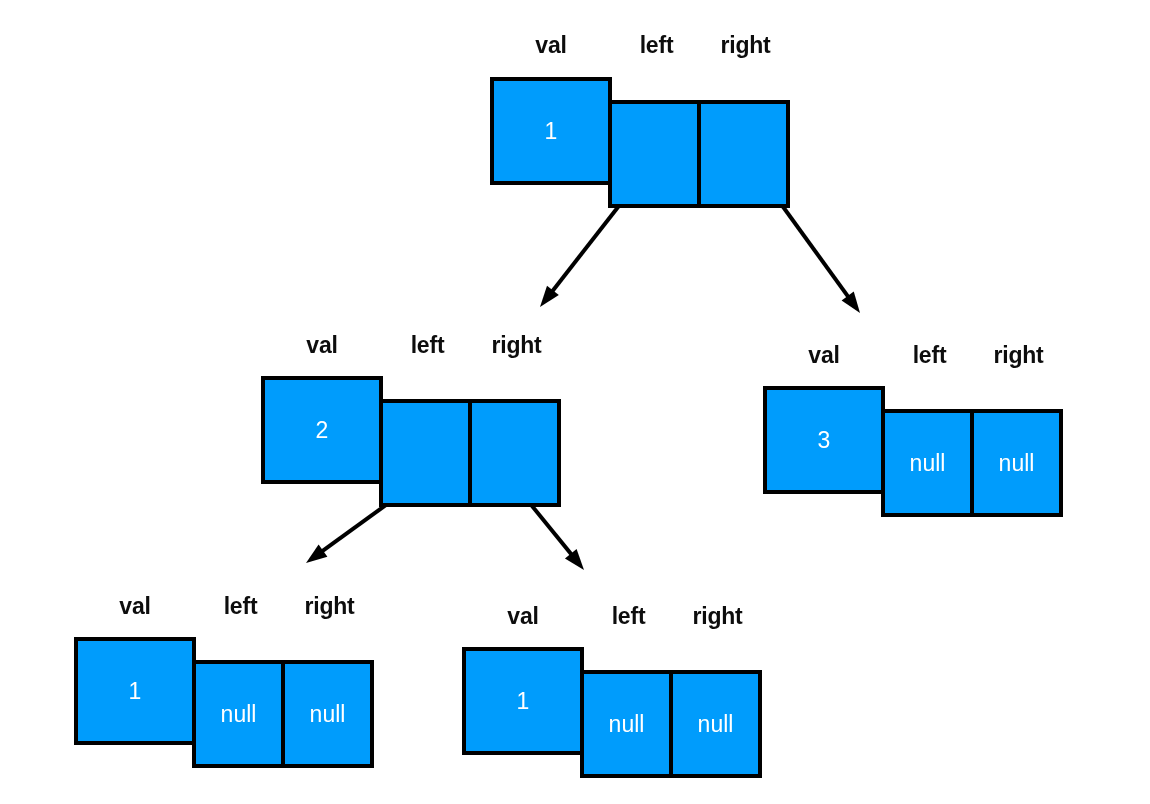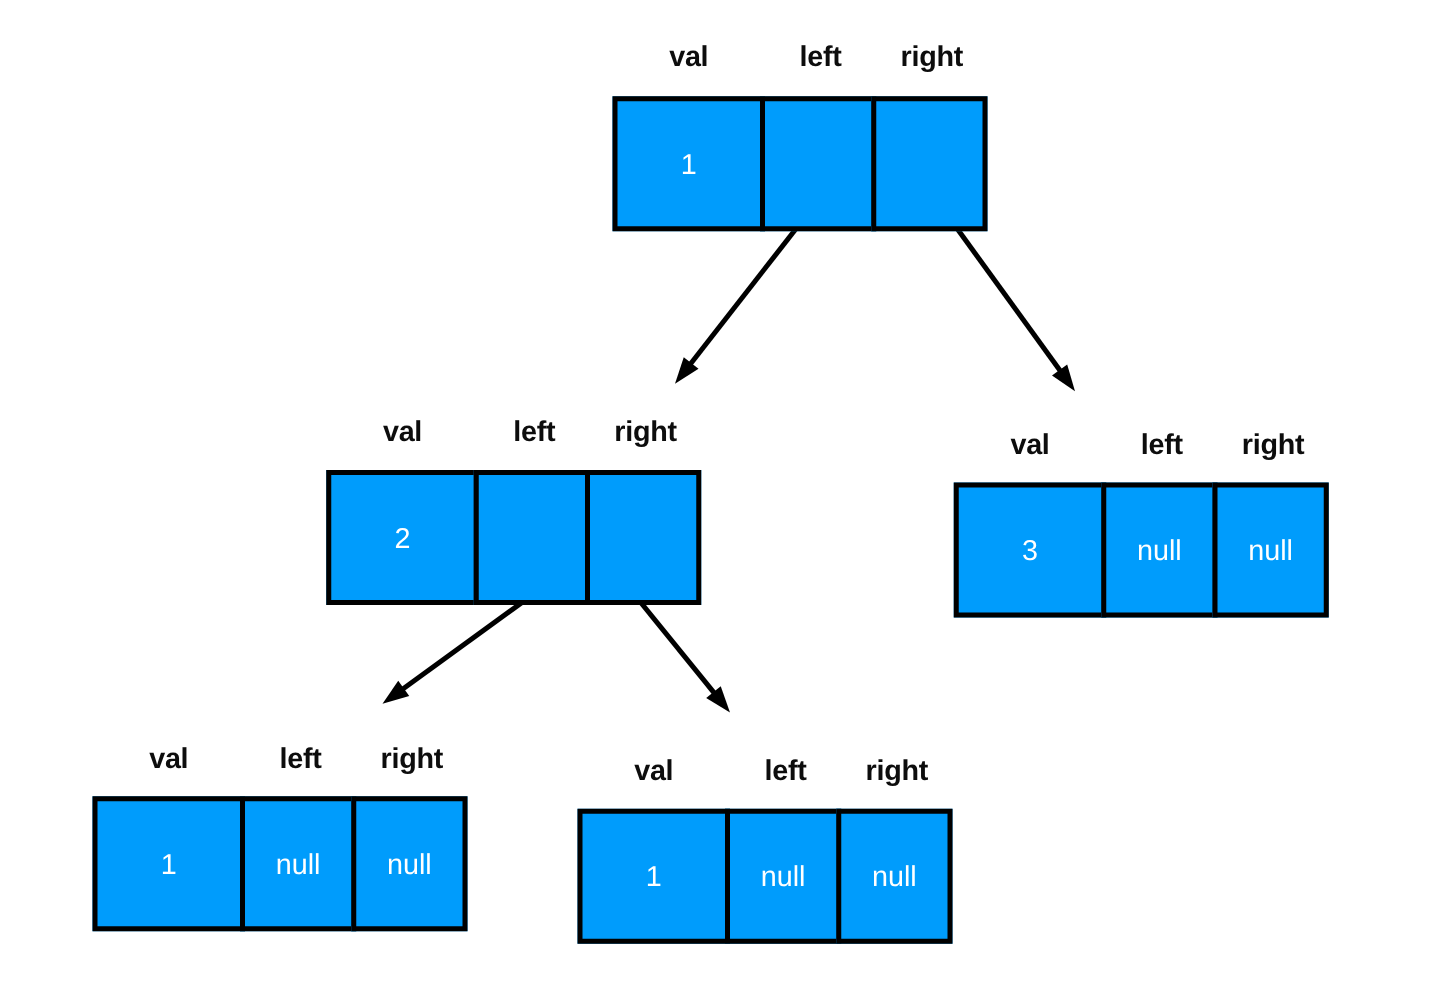--- a/index.html
+++ b/index.html
@@ -54,20 +54,21 @@
     background: #009cfc;
     color: #ffffff;
     font-size: 23px;
     display: flex;
     align-items: center;
     justify-content: center;
     position: relative;
   }
   .cell + .cell {
     margin-left: -4px;
+    margin-top: 23px;
   }
   .cell-val {
     font-size: 23px;
   }
 </style>
 </head>
 <body>
 
 <div id="canvas">
 

